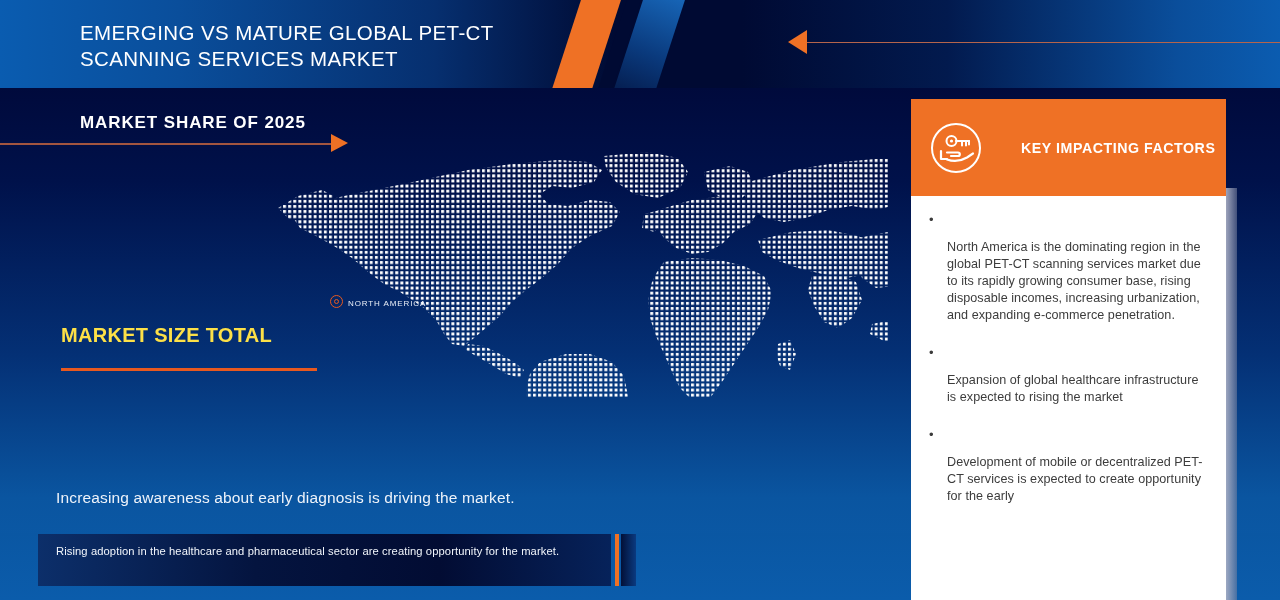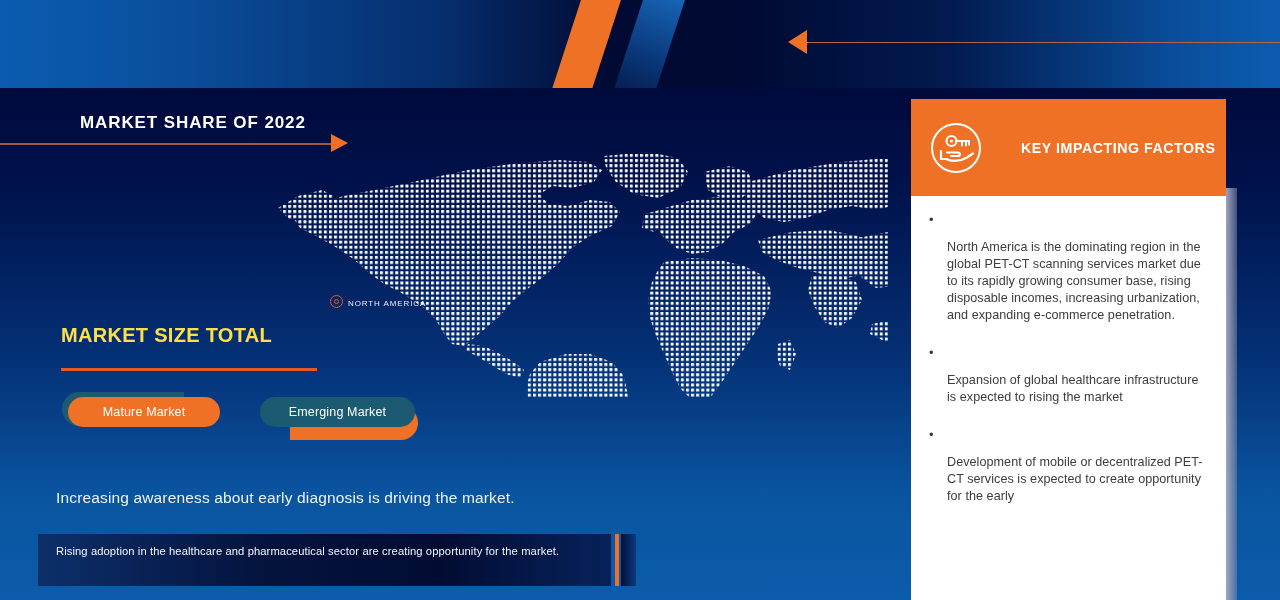--- a/index.html
+++ b/index.html
@@ -159,25 +159,26 @@
 
 <div id="stage">
 
   <div class="bg-base"></div>
   <div class="bg-bottom-strip"></div>
 
   <div class="header">
     <div class="hdr-stripe stripe-orange"></div>
     <div class="hdr-stripe stripe-dark"></div>
     <div class="hdr-stripe stripe-blue"></div>
+    <div class="header-title">EMERGING VS MATURE GLOBAL PET-CT SCANNING SERVICES MARKET</div>
   </div>
   <div class="hdr-arrow-line"></div>
   <div class="hdr-arrow-head"></div>
 
-  <div class="ms-label">MARKET SHARE OF 2022</div>
+  <div class="ms-label">MARKET SHARE OF 2025</div>
   <div class="ms-line"></div>
   <div class="ms-arrow"></div>
 
   <div class="map-wrap">
     <svg viewBox="0 0 616 250" xmlns="http://www.w3.org/2000/svg" aria-hidden="true">
       <defs>
         <pattern id="dots" width="5.1" height="5.1" patternUnits="userSpaceOnUse">
           <rect x="0.9" y="0.9" width="2.9" height="2.9" fill="#ffffff"></rect>
         </pattern>
         <mask id="landmask">
@@ -243,26 +244,20 @@
 
   <div class="marker">
     <span class="ring-outer"></span>
       <span class="ring-inner"></span>
   </div>
   <div class="marker-label">NORTH AMERICA</div>
 
   <div class="mst-title">MARKET SIZE TOTAL</div>
   <div class="mst-underline"></div>
 
-  <div class="pill-group">
-    <div class="pill-shadow sh-mature"></div>
-    <div class="pill pill-mature">Mature Market</div>
-    <div class="pill-shadow sh-emerging"></div>
-    <div class="pill pill-emerging">Emerging Market</div>
-  </div>
 
   <div class="stmt-1">Increasing awareness about early diagnosis is driving the market.</div>
   <div class="dark-box"></div>
   <div class="stmt-2">Rising adoption in the healthcare and pharmaceutical sector are creating opportunity for the market.</div>
   <div class="orange-bar"></div>
   <div class="dark-box-2"></div>
 
   <div class="panel-shadow"></div>
   <div class="panel">
 

